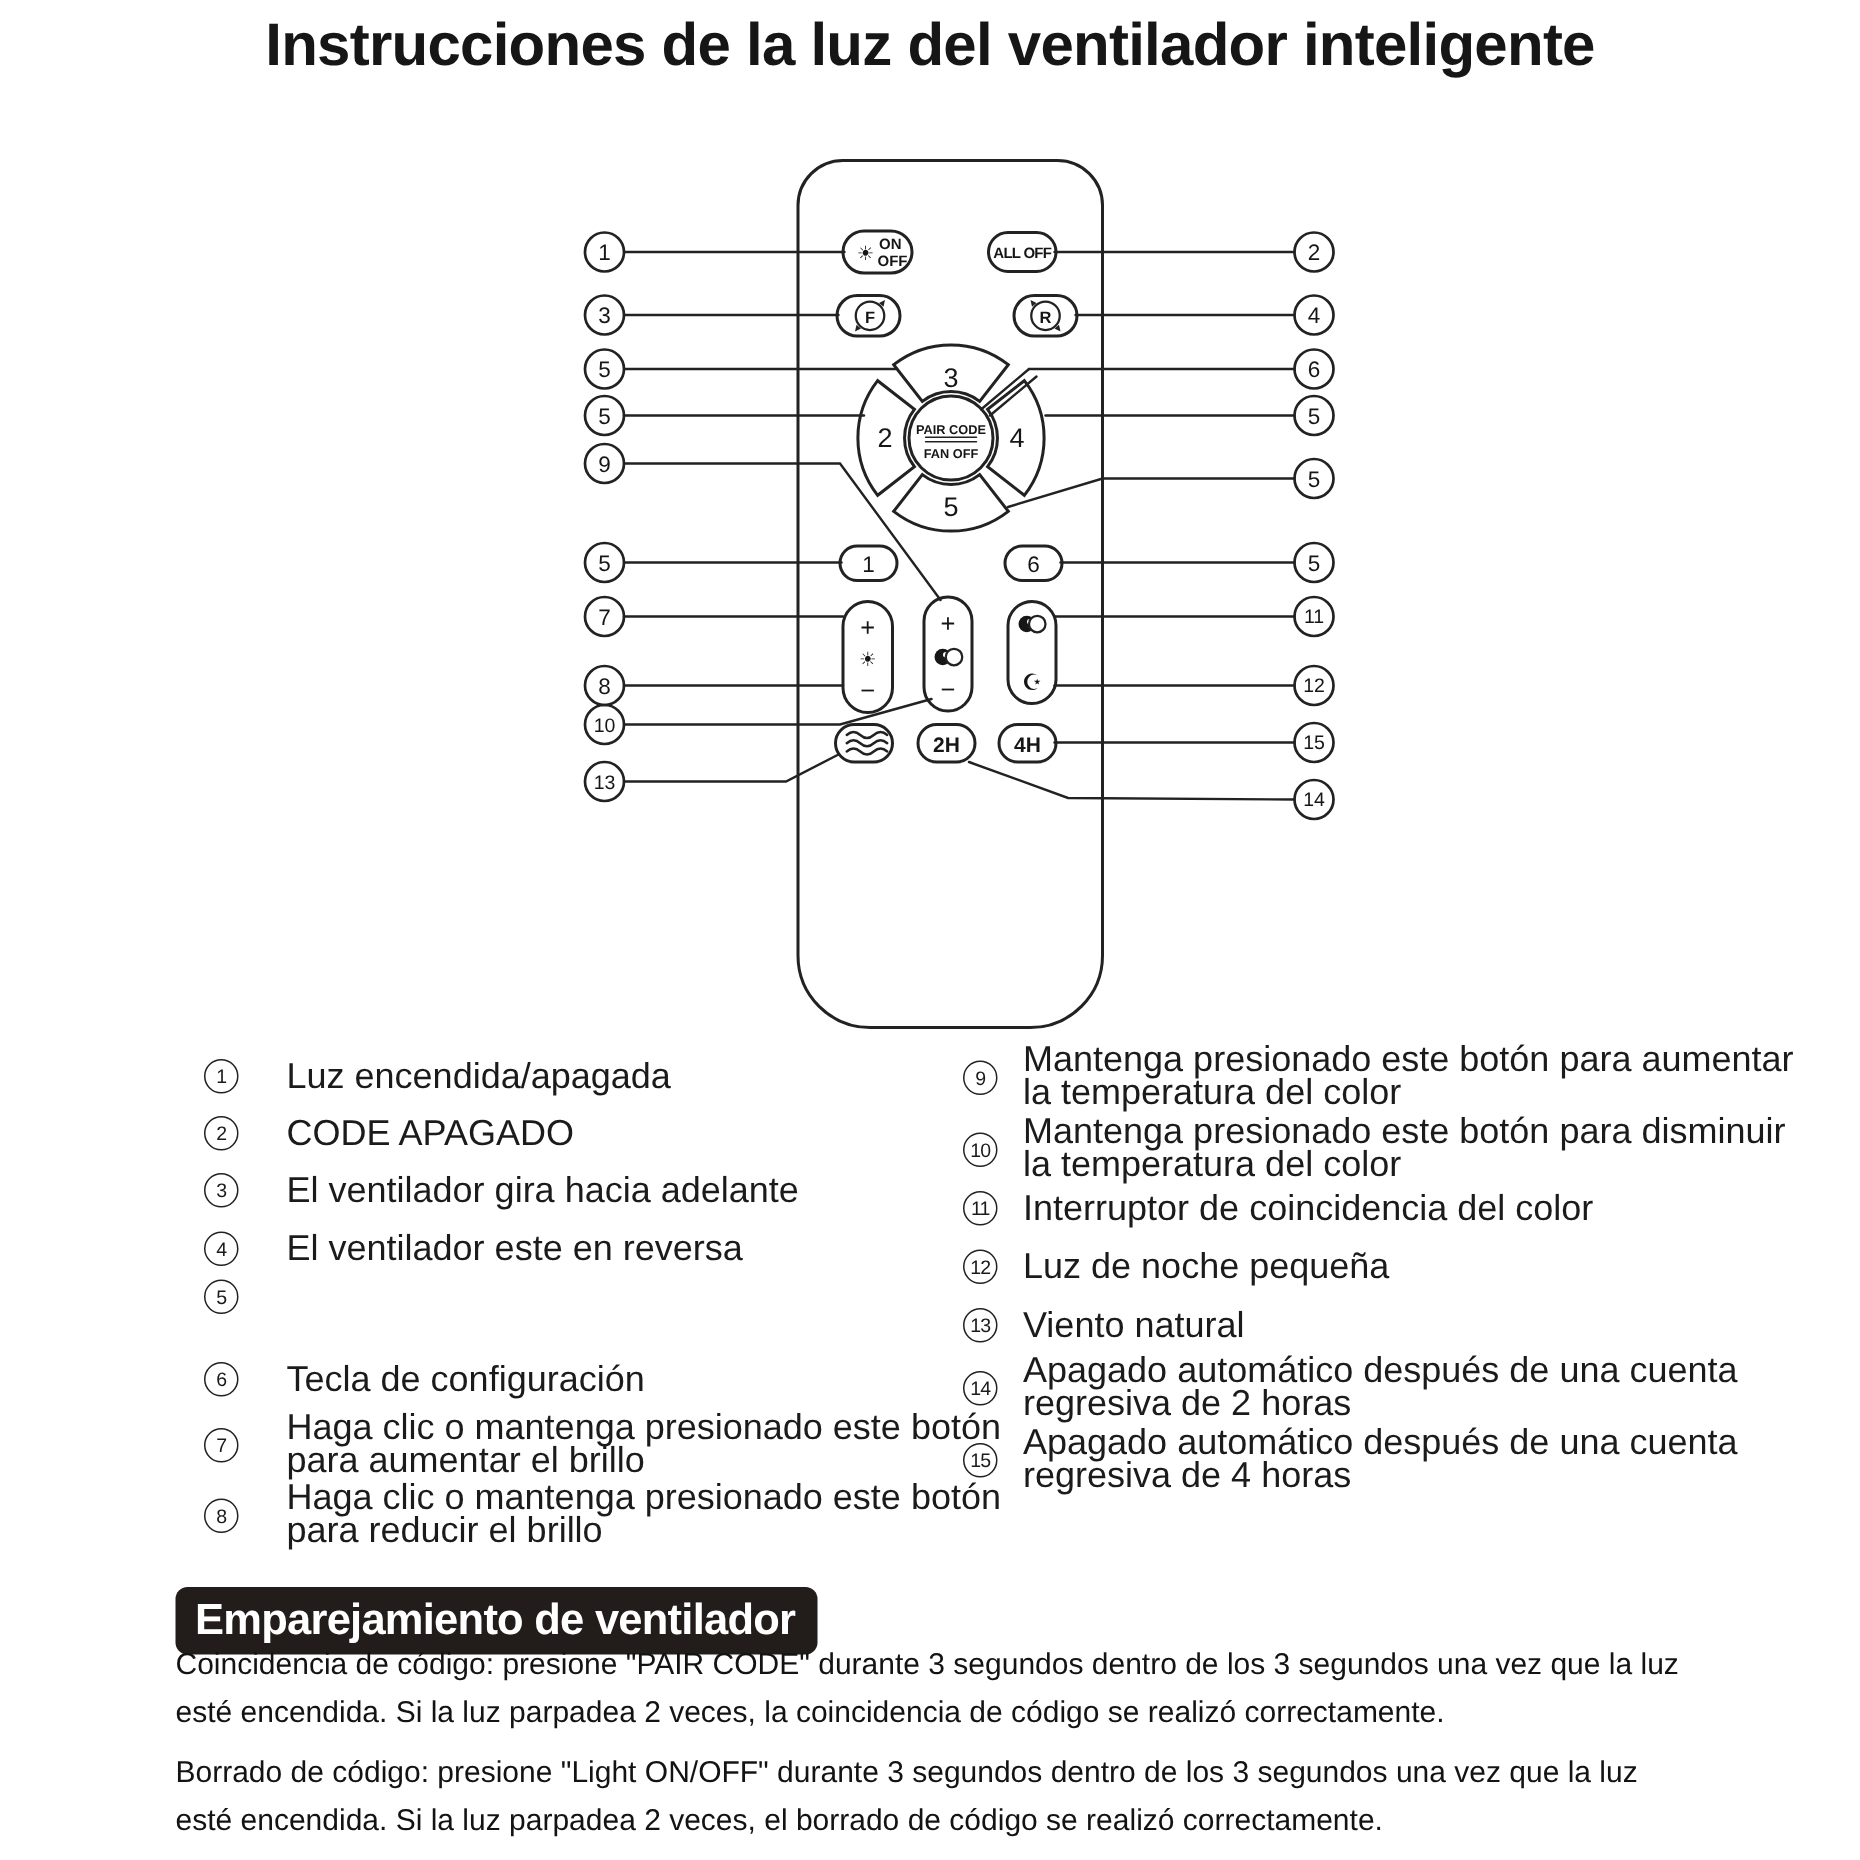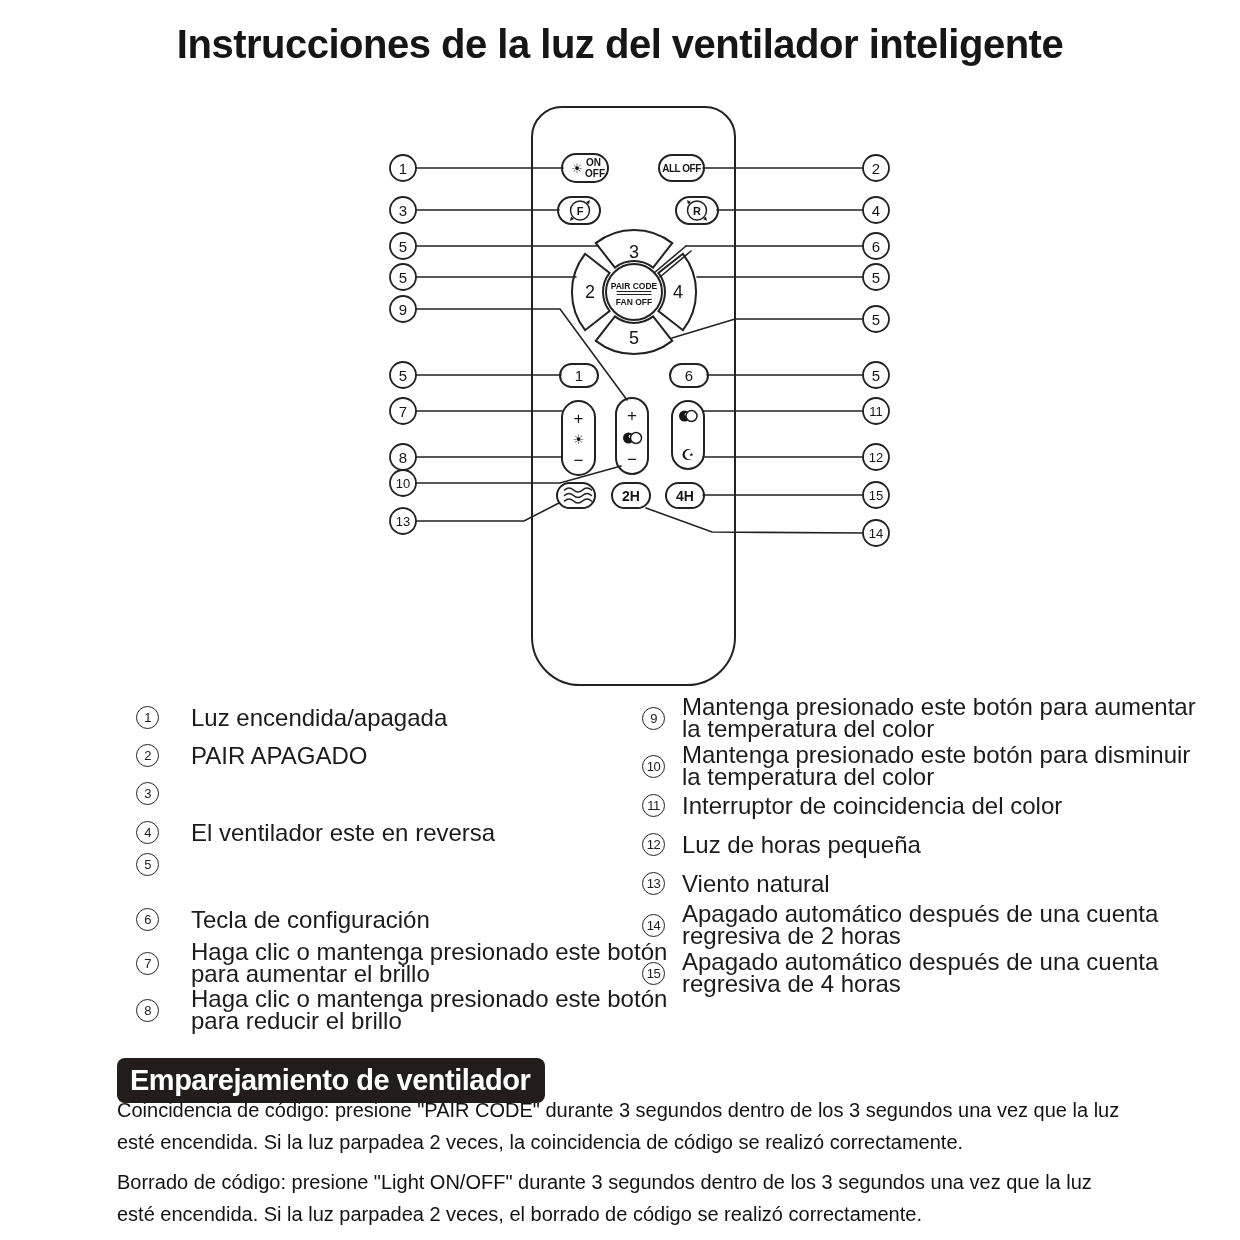--- a/index.html
+++ b/index.html
@@ -1,18 +1,18 @@
 <!DOCTYPE html>
 <html><head>
 <meta charset="utf-8">
 <style>
   html,body{margin:0;padding:0;background:#fff;}
   .page{position:relative;width:1240px;height:1240px;background:#fff;overflow:hidden;
         font-family:"Liberation Sans","DejaVu Sans",sans-serif;color:#1b1b1b;}
-  .title{position:absolute;top:22px;left:0;width:1240px;text-align:center;
+  .title{position:absolute;top:8px;left:0;width:1240px;text-align:center;
          font-size:40px;font-weight:bold;letter-spacing:-0.5px;color:#161616;margin:0;}
   svg text{font-family:"Liberation Sans","DejaVu Sans",sans-serif;fill:#161616;}
   .legend-item{position:absolute;display:flex;align-items:center;}
   .legend-item.gapL{gap:32px;}
   .legend-item.gapR{gap:17px;}
   .lnum{flex:none;width:21px;height:21px;border:1.8px solid #222;border-radius:50%;
         display:flex;align-items:center;justify-content:center;font-size:13px;letter-spacing:-0.5px;}
   .ltext{font-size:24px;line-height:22px;white-space:pre-line;}
   .pair-header{position:absolute;left:117px;top:1058px;background:#221d1a;color:#fff;
                font-size:29px;font-weight:bold;padding:6px 15px 6px 13px;border-radius:8px;
@@ -203,24 +203,25 @@
         <text x="876" y="537.5" font-size="13" text-anchor="middle" stroke="none">14</text>
     </g>
   </svg>
 
   <div class="legend-item gapL" style="left:136px;top:706px">
     <span class="lnum">1</span>
     <span class="ltext">Luz encendida/apagada</span>
   </div>
   <div class="legend-item gapL" style="left:136px;top:744px">
     <span class="lnum">2</span>
-    <span class="ltext">PAIR APAGADO</span>
+    <span class="ltext">CODE APAGADO</span>
   </div>
   <div class="legend-item gapL" style="left:136px;top:782px">
     <span class="lnum">3</span>
+    <span class="ltext">El ventilador gira hacia adelante</span>
   </div>
   <div class="legend-item gapL" style="left:136px;top:821px">
     <span class="lnum">4</span>
     <span class="ltext">El ventilador este en reversa</span>
   </div>
   <div class="legend-item gapL" style="left:136px;top:853px">
     <span class="lnum">5</span>
   </div>
   <div class="legend-item gapL" style="left:136px;top:908px">
     <span class="lnum">6</span>
@@ -246,21 +247,21 @@
     <span class="lnum">10</span>
     <span class="ltext">Mantenga presionado este botón para disminuir
 la temperatura del color</span>
   </div>
   <div class="legend-item gapR" style="left:642px;top:794px">
     <span class="lnum">11</span>
     <span class="ltext">Interruptor de coincidencia del color</span>
   </div>
   <div class="legend-item gapR" style="left:642px;top:833px">
     <span class="lnum">12</span>
-    <span class="ltext">Luz de horas pequeña</span>
+    <span class="ltext">Luz de noche pequeña</span>
   </div>
   <div class="legend-item gapR" style="left:642px;top:872px">
     <span class="lnum">13</span>
     <span class="ltext">Viento natural</span>
   </div>
   <div class="legend-item gapR" style="left:642px;top:903px">
     <span class="lnum">14</span>
     <span class="ltext">Apagado automático después de una cuenta
 regresiva de 2 horas</span>
   </div>

